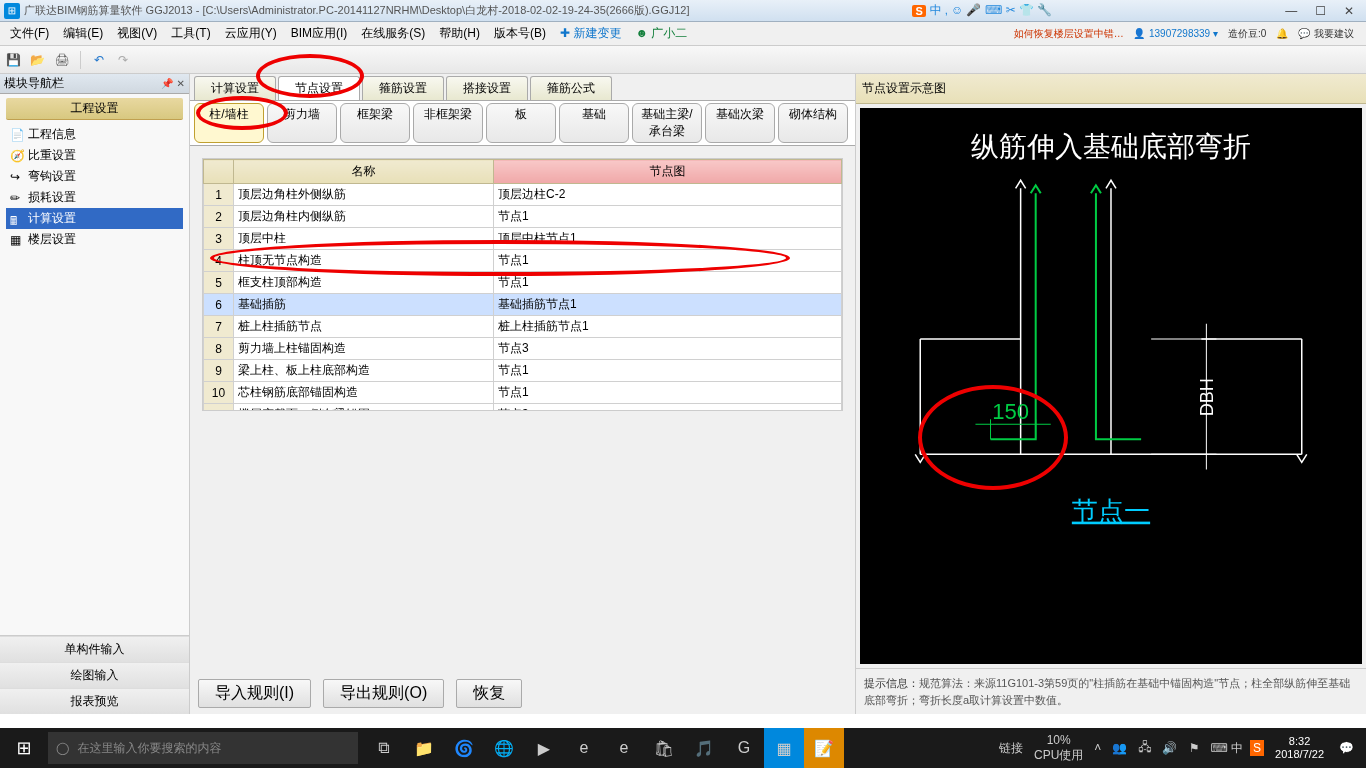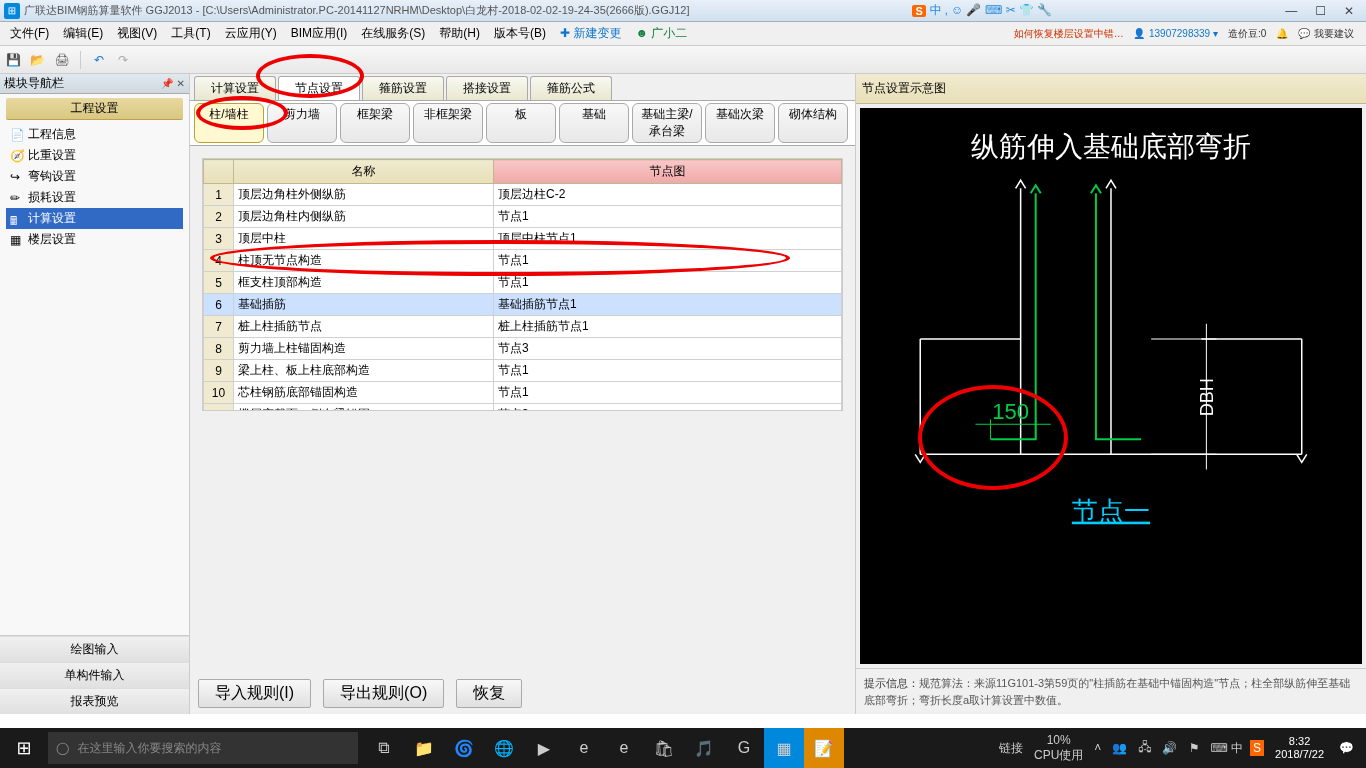--- a/index.html
+++ b/index.html
@@ -150,22 +150,22 @@
           <span class="ti-icon">🖩</span>
           <span>计算设置</span>
         </div>
         <div class="tree-item">
           <span class="ti-icon">▦</span>
           <span>楼层设置</span>
         </div>
       </div>
     <div style="flex:1"></div>
     <div class="left-buttons" id="left-buttons">
+        <div class="lb">单构件输入</div>
         <div class="lb">绘图输入</div>
-        <div class="lb">单构件输入</div>
         <div class="lb">报表预览</div>
       </div>
   </div>
 
   <div class="main-area">
     <div class="center-area">
       <div class="tab-row1" id="tabrow1">
           <span class="tab">计算设置</span>
           <span class="tab active">节点设置</span>
           <span class="tab">箍筋设置</span>

